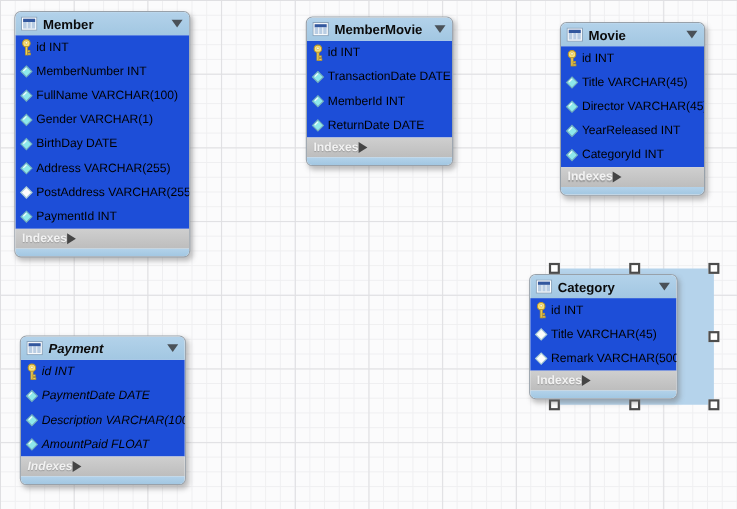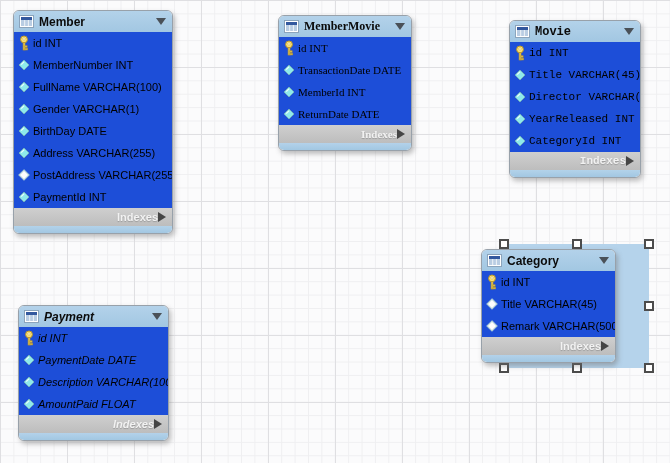--- a/index.html
+++ b/index.html
@@ -46,21 +46,21 @@
   .rows{background:#1d4ed8;}
   .row{
     height:22px;display:flex;align-items:center;
     padding-left:4px;white-space:nowrap;
   }
   .row .label{font-size:11px;color:#000;margin-left:3px;}
   .cicon{flex:0 0 auto;}
   .tindexes{
     height:18px;
     background:linear-gradient(#cfcfcf,#bdbdbd);
-    display:flex;align-items:center;justify-content:flex-end;
+    display:flex;align-items:center;justify-content:flex-start;
     padding:0 6px;
   }
   .tindexes .ilabel{
     font-size:11px;font-weight:bold;color:#f2f2f2;
     text-shadow:0 1px 1px #9a9a9a;
   }
   .expand-arrow{
     width:0;height:0;
     border-top:5px solid transparent;
     border-bottom:5px solid transparent;
@@ -178,21 +178,21 @@
           </svg>
         <span class="label">PaymentId INT</span>
       </div>
       </div>
     <div class="tindexes">
       <span class="ilabel">Indexes</span>
       <span class="expand-arrow"></span>
     </div>
     <div class="tfooter"></div>
   </div>
-    <div class="dbtable" style="left: 278px; top: 15px; width: 132px; font-family: Liberation Serif, serif;">
+    <div class="dbtable" style="left: 278px; top: 15px; width: 132px;">
     <div class="thead">
       <svg class="ticon" width="15" height="13">
           <use href="#icon-table"></use>
         </svg>
       <span class="ttitle">MemberMovie</span>
       <span class="collapse-arrow"></span>
     </div>
     <div class="rows">
 
     <div class="row">
@@ -219,21 +219,21 @@
           </svg>
         <span class="label">ReturnDate DATE</span>
       </div>
       </div>
     <div class="tindexes">
       <span class="ilabel">Indexes</span>
       <span class="expand-arrow"></span>
     </div>
     <div class="tfooter"></div>
   </div>
-    <div class="dbtable" style="left: 509px; top: 20px; width: 130px; font-family: Liberation Mono, monospace;">
+    <div class="dbtable" style="left: 509px; top: 20px; width: 130px;">
     <div class="thead">
       <svg class="ticon" width="15" height="13">
           <use href="#icon-table"></use>
         </svg>
       <span class="ttitle">Movie</span>
       <span class="collapse-arrow"></span>
     </div>
     <div class="rows">
 
     <div class="row">

